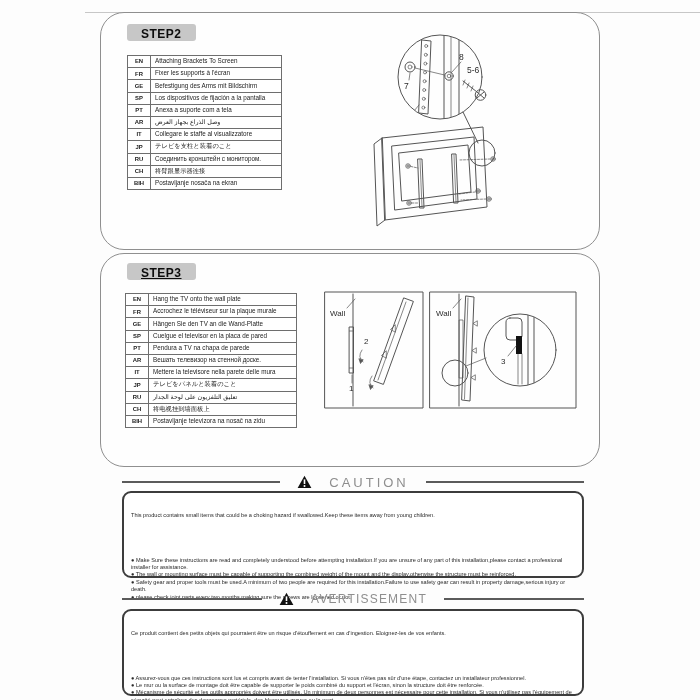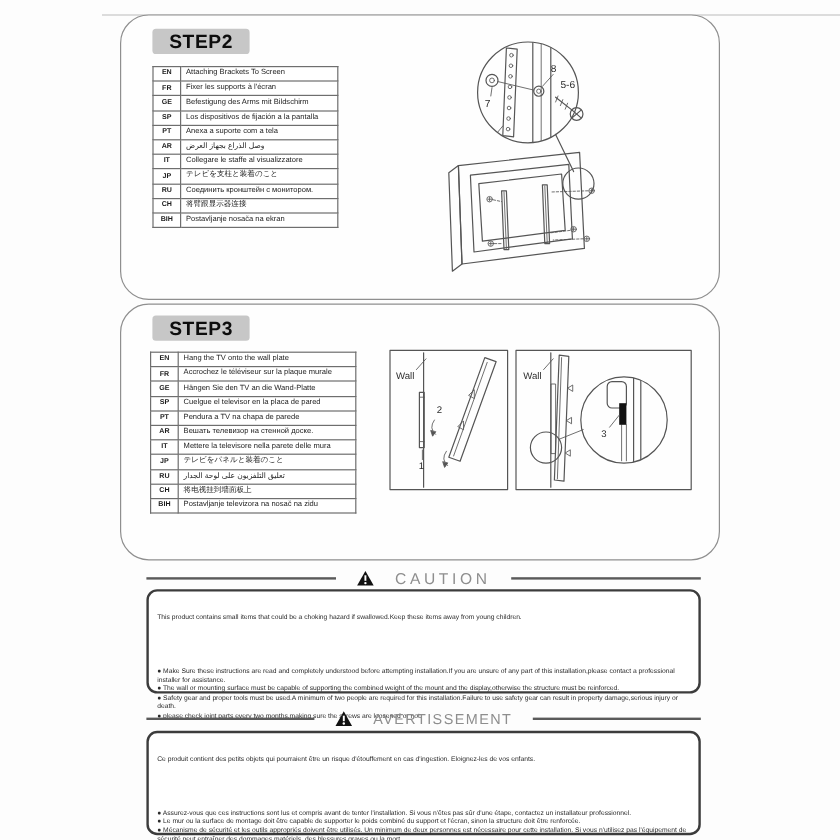--- a/index.html
+++ b/index.html
@@ -5,22 +5,22 @@
   html,body{margin:0;padding:0;background:#ffffff;}
   .page{position:relative;width:700px;height:700px;background:#fdfdfd;overflow:hidden;
         font-family:"Liberation Sans",sans-serif;color:#222;}
   .scan-line{position:absolute;left:85px;top:12px;width:615px;height:1px;background:#9a9a9a;opacity:.55;}
 
   
   .panel{position:absolute;left:100px;width:498px;border:1px solid #8f8f8f;border-radius:24px;background:#fefefe;}
   .panel.s2{top:12px;height:236px;}
   .panel.s3{top:253px;height:212px;}
   .badge{position:absolute;left:26px;top:11px;background:#c7c7c7;color:#0d0d0d;font-weight:bold;
-         font-size:16px;letter-spacing:.5px;padding:3px 14px 0;border-radius:3px;}
-  .panel.s3 .badge{top:9px;}
+         font-size:12px;letter-spacing:.5px;padding:3px 14px 0;border-radius:3px;}
+  .panel.s3 .badge{top:9px;text-decoration:underline;}
 
   table.lang{position:absolute;border-collapse:collapse;table-layout:fixed;background:#fff;}
   .panel.s2 table.lang{left:26px;top:42px;width:155px;}
   .panel.s3 table.lang{left:24px;top:39px;width:172px;}
   table.lang td{border:1px solid #6e6e6e;font-size:6.3px;line-height:1.1;height:11.2px;
                 padding:0 2px 0 4px;color:#1c1c1c;overflow:hidden;white-space:nowrap;}
   table.lang td.code{width:20px;text-align:center;font-weight:bold;font-size:5.9px;padding:0 1px;}
 
   
   .art{position:absolute;}

